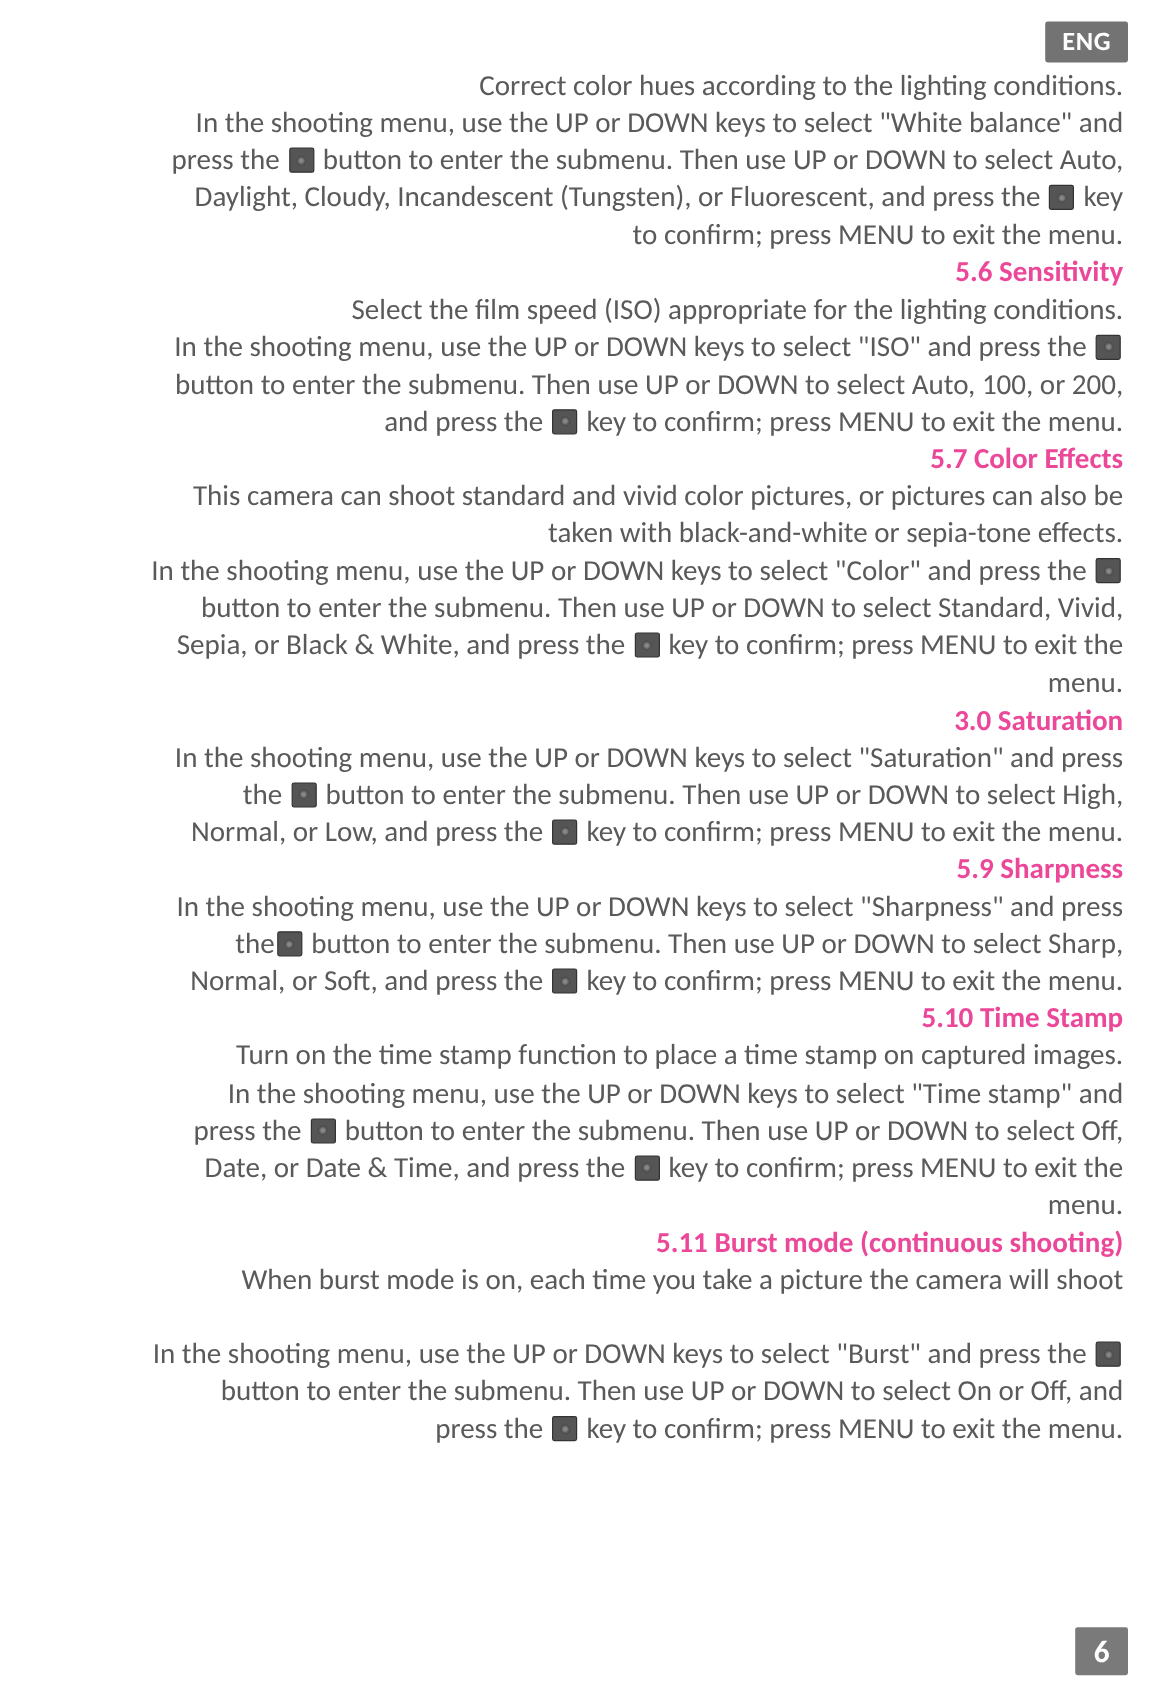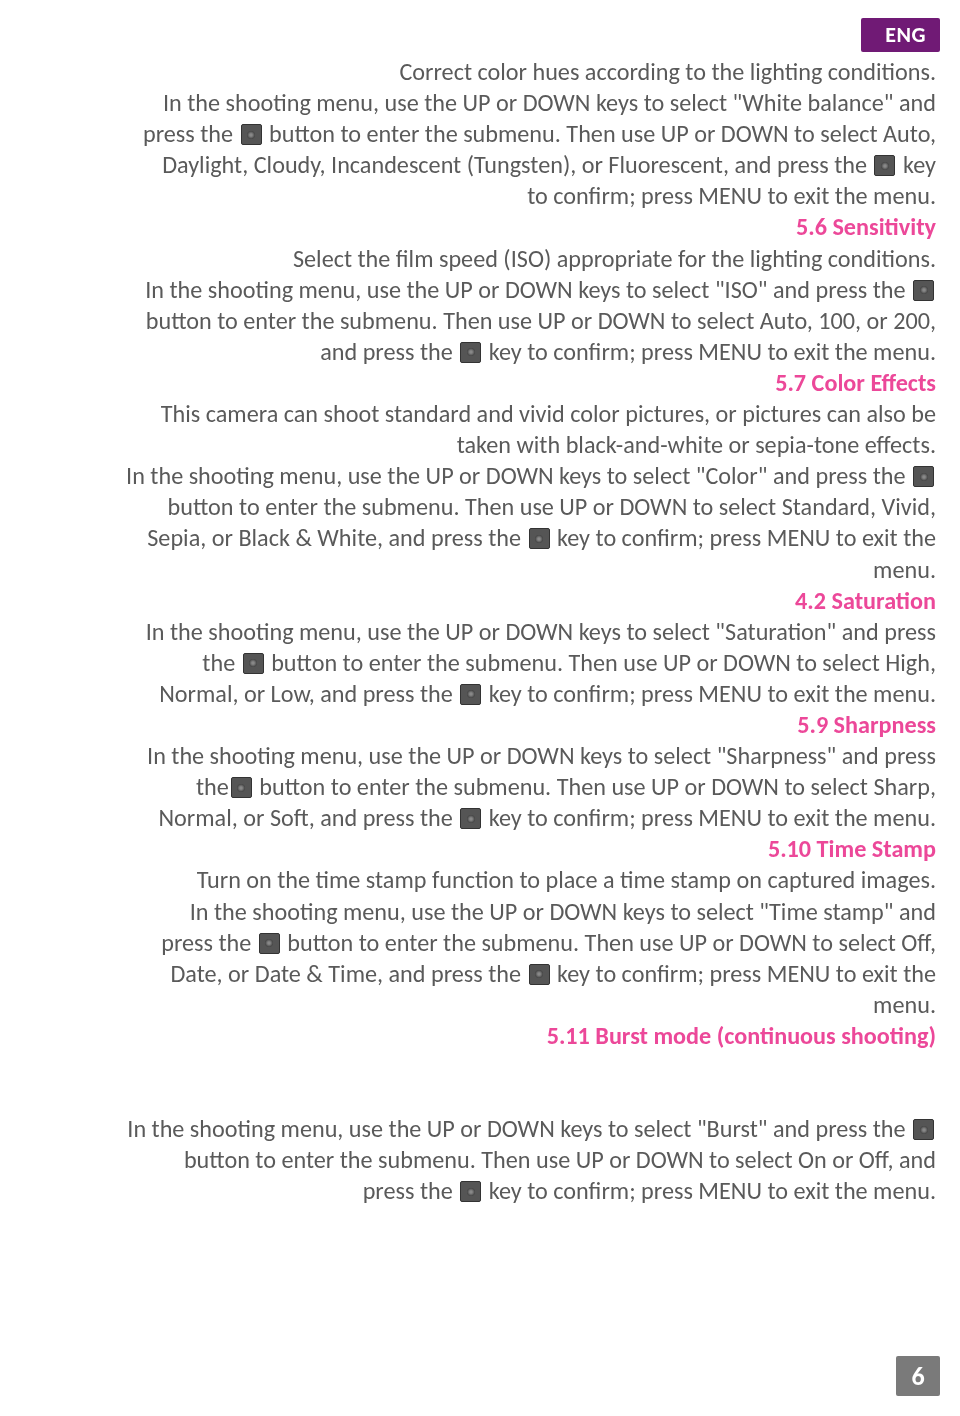--- a/index.html
+++ b/index.html
@@ -9,25 +9,25 @@
     font-family: Calibri, "Segoe UI", Arial, sans-serif;
     width: 960px;
     height: 1416px;
     position: relative;
     color: #5a5a5a;
   }
   .lang-badge {
     position: absolute;
     top: 18px;
     right: 20px;
-    background: #701a75;
+    background: #737373;
     color: #fff;
     font-weight: bold;
     font-size: 22px;
-    padding: 3px 14px 4px 24px;
+    padding: 3px 14px 4px 14px;
     border-radius: 2px;
     letter-spacing: 0.5px;
   }
   .content {
     padding: 56px 24px 0 24px;
     font-size: 24.2px;
     line-height: 1.285;
     color: #5a5a5a;
     text-align: right;
   }
@@ -98,21 +98,21 @@
     <span class="hdr">5.7 Color Effects</span><br>
     <span>This camera can shoot standard and vivid color pictures, or pictures can also be</span><br>
     <span>taken with black-and-white or sepia-tone effects.</span><br>
     <span>In the shooting menu, use the UP or DOWN keys to select "Color" and press the </span><span class="icon"></span><br>
     <span>button to enter the submenu. Then use UP or DOWN to select Standard, Vivid,</span><br>
     <span>Sepia, or Black &amp; White, and press the </span><span class="icon"></span><span> key to confirm; press MENU to exit the</span><br>
     <span>menu.</span>
   </div>
 
   <div>
-    <span class="hdr">4.2 Saturation</span><br>
+    <span class="hdr">3.0 Saturation</span><br>
     <span>In the shooting menu, use the UP or DOWN keys to select "Saturation" and press</span><br>
     <span>the </span><span class="icon"></span><span> button to enter the submenu. Then use UP or DOWN to select High,</span><br>
     <span>Normal, or Low, and press the </span><span class="icon"></span><span> key to confirm; press MENU to exit the menu.</span>
   </div>
 
   <div>
     <span class="hdr">5.9 Sharpness</span><br>
     <span>In the shooting menu, use the UP or DOWN keys to select "Sharpness" and press</span><br>
     <span>the</span><span class="icon"></span><span> button to enter the submenu. Then use UP or DOWN to select Sharp,</span><br>
     <span>Normal, or Soft, and press the </span><span class="icon"></span><span> key to confirm; press MENU to exit the menu.</span>
@@ -122,21 +122,21 @@
     <span class="hdr">5.10 Time Stamp</span><br>
     <span>Turn on the time stamp function to place a time stamp on captured images.</span><br>
     <span>In the shooting menu, use the UP or DOWN keys to select "Time stamp" and</span><br>
     <span>press the </span><span class="icon"></span><span> button to enter the submenu. Then use UP or DOWN to select Off,</span><br>
     <span>Date, or Date &amp; Time, and press the </span><span class="icon"></span><span> key to confirm; press MENU to exit the</span><br>
     <span>menu.</span>
   </div>
 
   <div>
     <span class="hdr">5.11 Burst mode (continuous shooting)</span><br>
-    <br>
+    <span>When burst mode is on, each time you take a picture the camera will shoot</span><br>
     <br>
     <span>In the shooting menu, use the UP or DOWN keys to select "Burst" and press the </span><span class="icon"></span><br>
     <span>button to enter the submenu. Then use UP or DOWN to select On or Off, and</span><br>
     <span>press the </span><span class="icon"></span><span> key to confirm; press MENU to exit the menu.</span>
   </div>
 
 </div>
 
 <div class="page-num">6</div>
 

